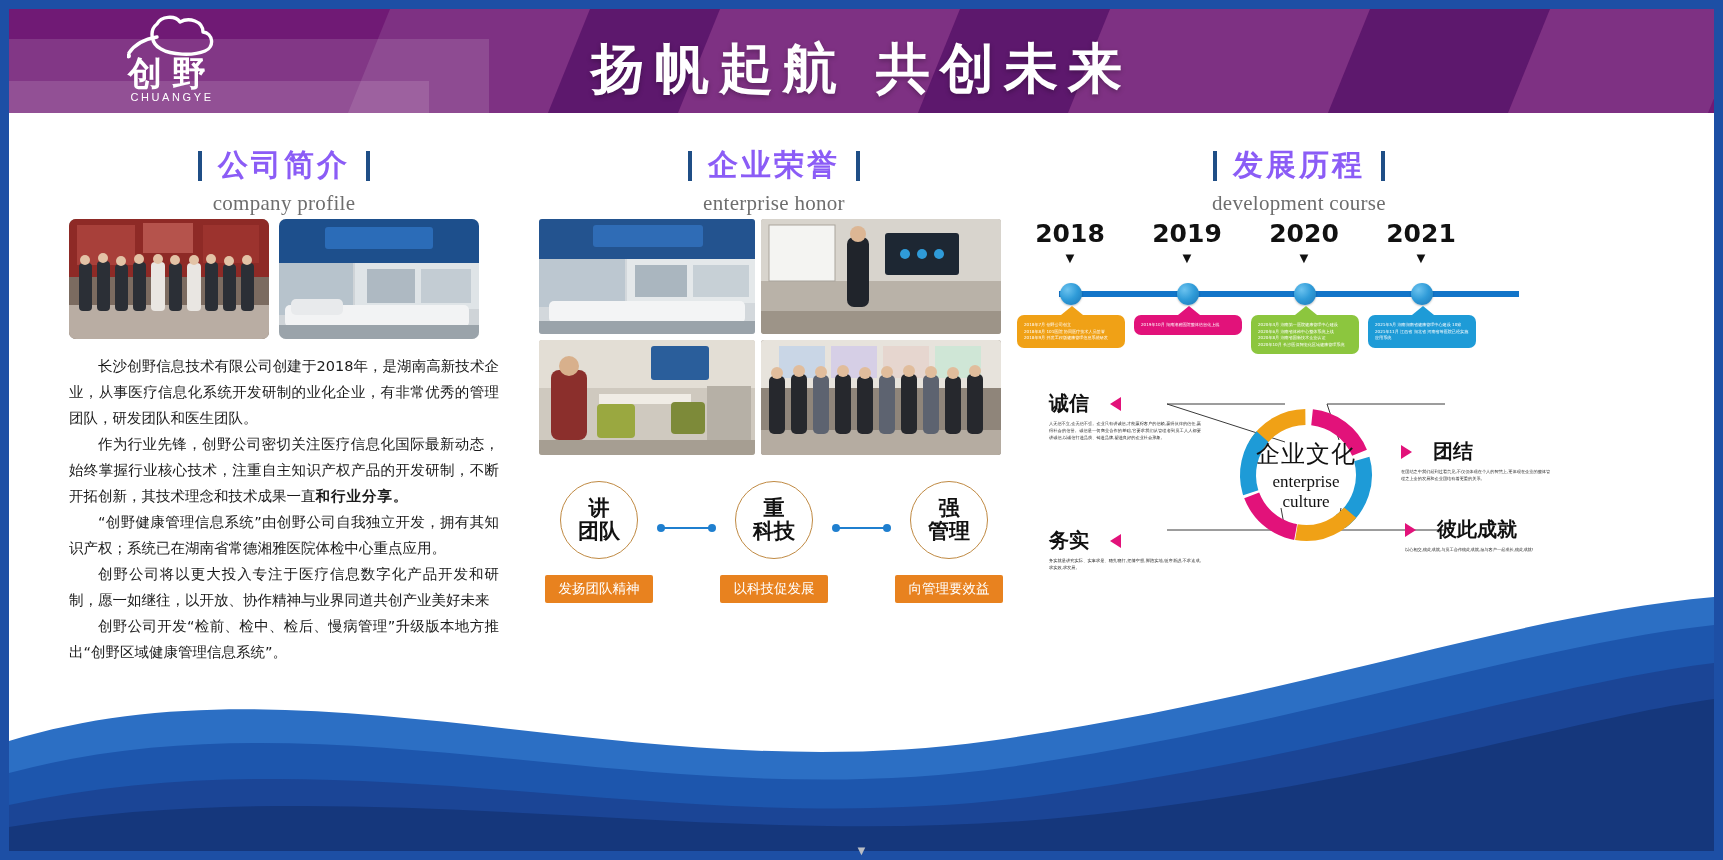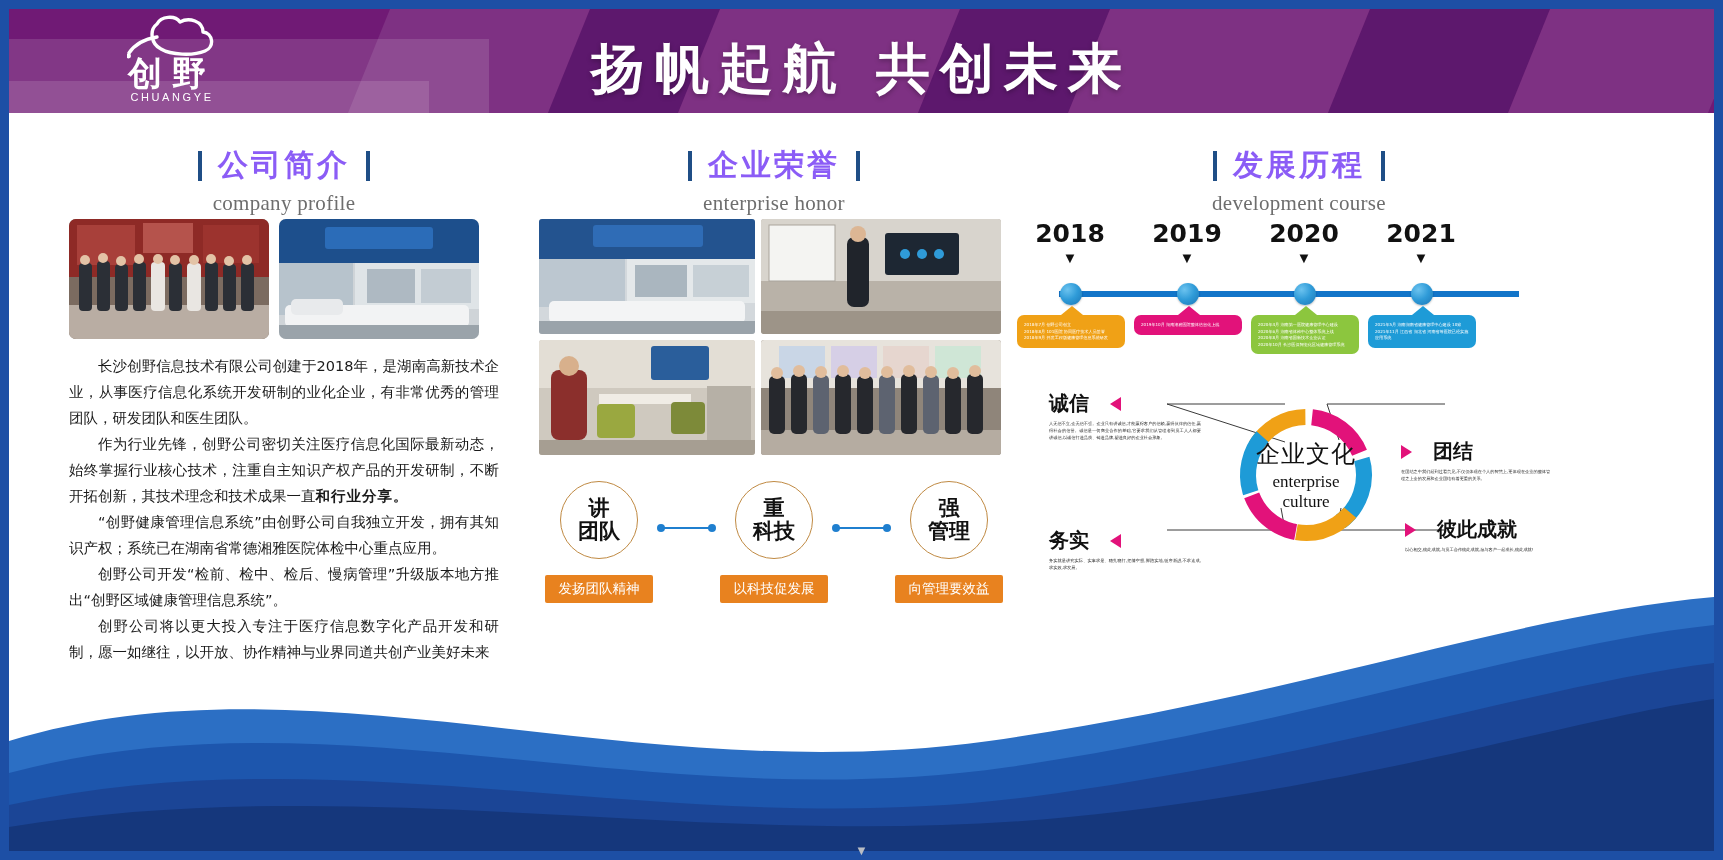--- a/index.html
+++ b/index.html
@@ -331,22 +331,22 @@
             <rect x="12" y="80" width="52" height="16" rx="5" fill="#e8eaec"></rect>
             <rect x="0" y="106" width="200" height="14" fill="#9aa3aa"></rect>
           </svg>
         </div>
       </div>
 
       <div id="c1-body">
         <p><span>长沙创野信息技术有限公司创建于2018年，是湖南高新技术企业，从事医疗信息化系统开发研制的业化企业，有非常优秀的管理团队，研发团队和医生团队。</span></p>
         <p><span>作为行业先锋，创野公司密切关注医疗信息化国际最新动态，始终掌握行业核心技术，注重自主知识产权产品的开发研制，不断开拓创新，其技术理念和技术成果一直</span><span class="hand">和行业分享。</span></p>
         <p><span>“创野健康管理信息系统”由创野公司自我独立开发，拥有其知识产权；系统已在湖南省常德湘雅医院体检中心重点应用。</span></p>
+        <p><span>创野公司将以更大投入专注于医疗信息数字化产品开发和研制，愿一如继往，以开放、协作精神与业界同道共创产业美好未来</span></p>
         <p><span>创野公司开发“检前、检中、检后、慢病管理”升级版本地方推出“创野区域健康管理信息系统”。</span></p>
-        <p><span>创野公司将以更大投入专注于医疗信息数字化产品开发和研制，愿一如继往，以开放、协作精神与业界同道共创产业美好未来</span></p>
       </div>
     </div>
 
     <div id="col2">
       <div id="c2-grid">
         <div class="ph">
           <svg class="photo-fallback" viewBox="0 0 216 115" preserveAspectRatio="none">
             <rect width="216" height="115" fill="#d3d8dc"></rect>
             <rect width="216" height="40" fill="#23538f"></rect>
             <rect x="54" y="6" width="110" height="22" rx="3" fill="#2f6cb6"></rect>

